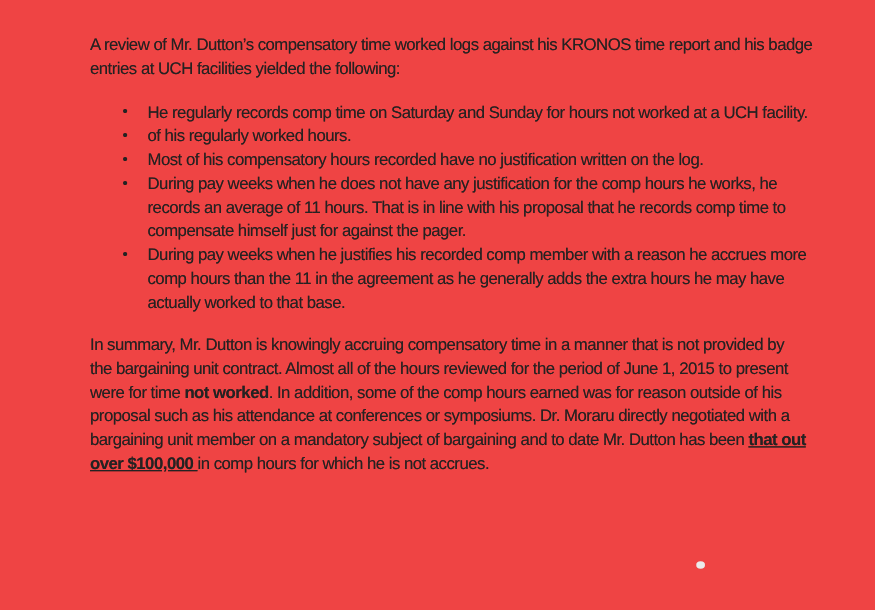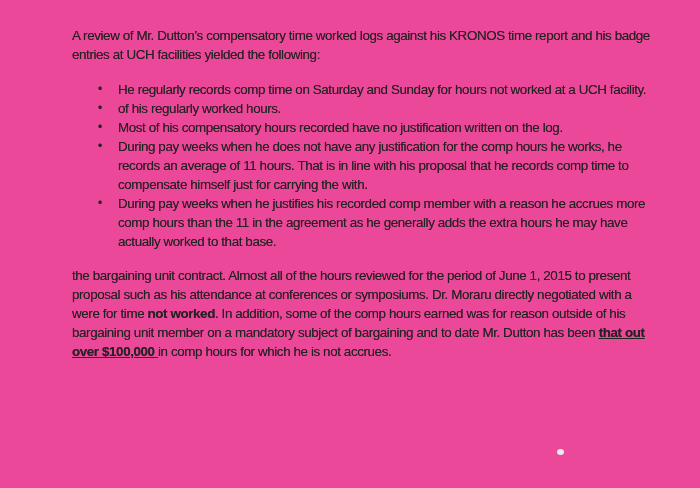--- a/index.html
+++ b/index.html
@@ -5,21 +5,21 @@
   html, body {
     margin: 0;
     padding: 0;
     background: #ffffff;
   }
   .page {
     position: relative;
     width: 700px;
     height: 488px;
     overflow: hidden;
-    background: #ec4899;
+    background: #ef4444;
     color: #232323;
     font-family: "Liberation Sans", sans-serif;
     font-size: 13.4px;
     line-height: 19px;
     letter-spacing: -0.4px;
     font-weight: 400;
     text-shadow: 0 0 0.5px rgba(0,0,0,0.45); 
   }
   .line { white-space: pre; }
   .b { font-weight: bold; }
@@ -83,33 +83,34 @@
         <span class="marker">•</span>
         <div>
           <div class="line"><span>Most of his compensatory hours recorded have no justification written on the log.</span></div>
         </div>
       </li>
       <li>
         <span class="marker">•</span>
         <div>
           <div class="line"><span>During pay weeks when he does not have any justification for the comp hours he works, he</span></div>
           <div class="line"><span>records an average of 11 hours. That is in line with his proposal that he records comp time to</span></div>
-          <div class="line"><span>compensate himself just for carrying the with.</span></div>
+          <div class="line"><span>compensate himself just for against the pager.</span></div>
         </div>
       </li>
       <li>
         <span class="marker">•</span>
         <div>
           <div class="line"><span>During pay weeks when he justifies his recorded comp member with a reason he accrues more</span></div>
           <div class="line"><span>comp hours than the 11 in the agreement as he generally adds the extra hours he may have</span></div>
           <div class="line"><span>actually worked to that base.</span></div>
         </div>
       </li>
     </ul>
   <div class="summary">
+      <div class="line"><span>In summary, Mr. Dutton is knowingly accruing compensatory time in a manner that is not provided by</span></div>
       <div class="line"><span>the bargaining unit contract. Almost all of the hours reviewed for the period of June 1, 2015 to present</span></div>
+      <div class="line"><span>were for time </span><span class="b">not worked</span><span>. In addition, some of the comp hours earned was for reason outside of his</span></div>
       <div class="line"><span>proposal such as his attendance at conferences or symposiums. Dr. Moraru directly negotiated with a</span></div>
-      <div class="line"><span>were for time </span><span class="b">not worked</span><span>. In addition, some of the comp hours earned was for reason outside of his</span></div>
       <div class="line"><span>bargaining unit member on a mandatory subject of bargaining and to date Mr. Dutton has been </span><span class="b u">that out</span></div>
       <div class="line"><span class="b u">over $100,000 </span><span>in comp hours for which he is not accrues.</span></div>
     </div>
   <div class="speck"></div>
 </div>
 
 </body></html>

